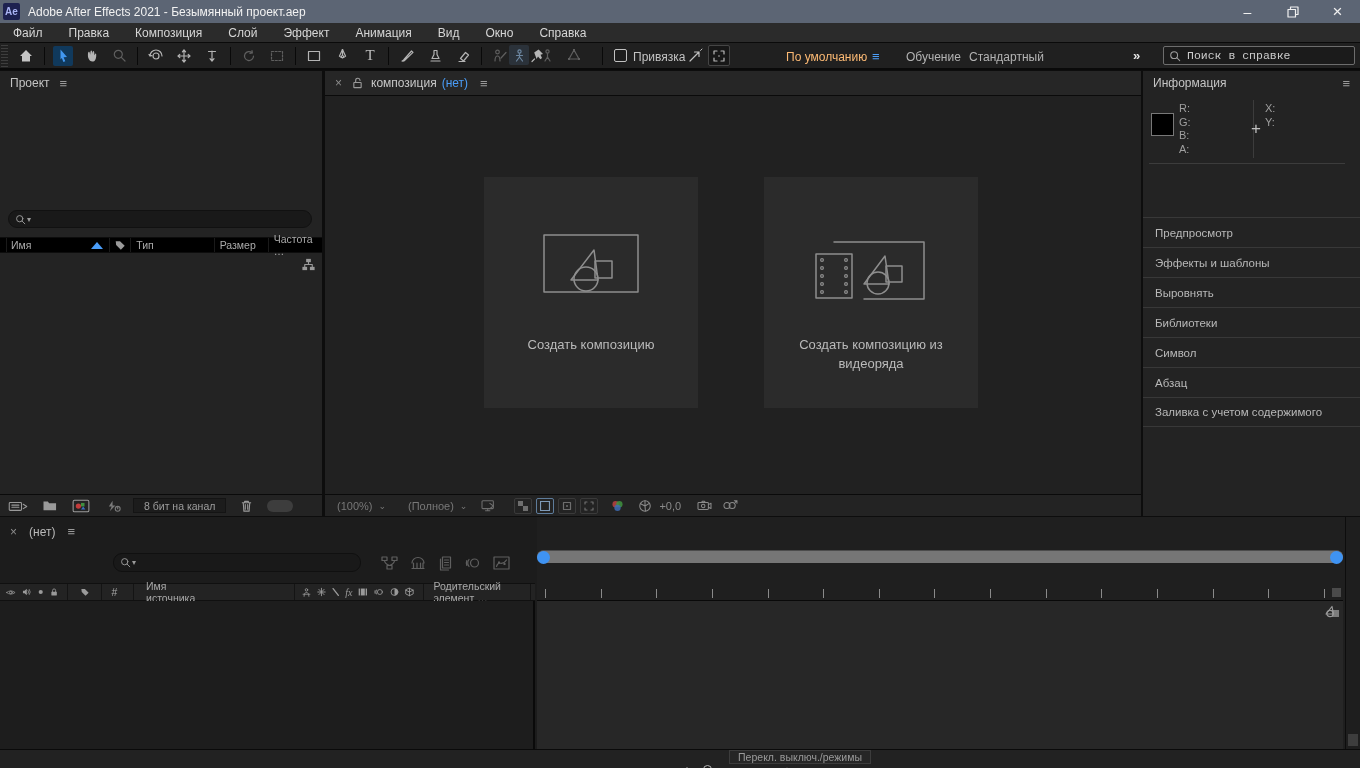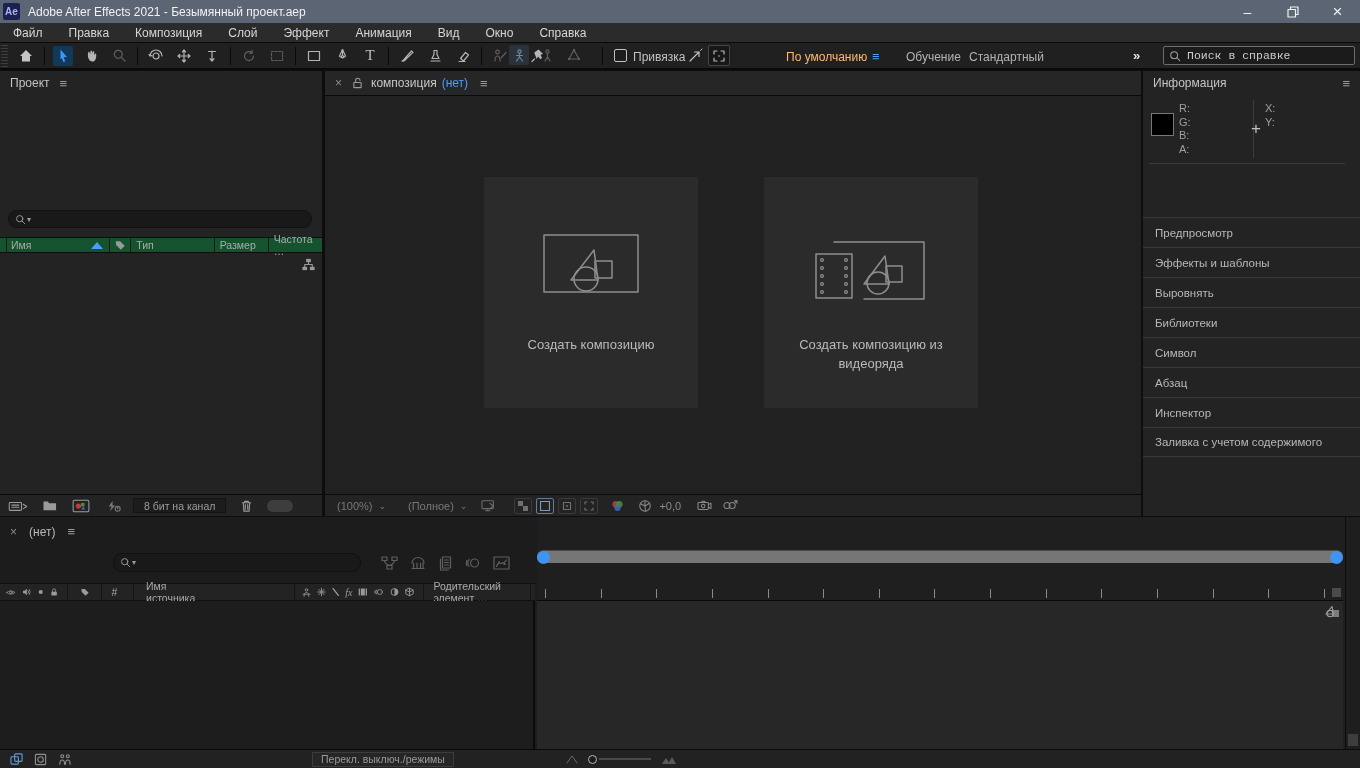--- a/index.html
+++ b/index.html
@@ -40,21 +40,21 @@
   .help-search input { background:transparent; border:none; outline:none; color:#cfcfcf; font-size:11.5px; width:150px; margin-left:6px; font-family:Liberation Mono, monospace; }
   .help-search input::placeholder { color:#cccccc; opacity:1; }
 
   
   .panel { position:absolute; background:#232323; }
   .panel-title-row { height:24px; display:flex; align-items:center; padding:0 10px; font-size:12px; color:#c4c4c4; }
   .burger { color:#9a9a9a; font-size:13px; }
 
   
   .proj-search { position:absolute; left:8px; top:139px; width:304px; height:18px; background:#191919; border:1px solid #111; border-radius:9px; display:flex; align-items:center; padding:0 6px; color:#9a9a9a; }
-  .proj-cols { position:absolute; left:0; top:166px; width:322px; height:16px; background:#14532d; border-top:1px solid #0d0d0d; border-bottom:1px solid #0d0d0d; display:flex; align-items:center; font-size:10.5px; color:#ababab; }
+  .proj-cols { position:absolute; left:0; top:166px; width:322px; height:16px; background:#000000; border-top:1px solid #0d0d0d; border-bottom:1px solid #0d0d0d; display:flex; align-items:center; font-size:10.5px; color:#ababab; }
   .pc-sep { width:1px; height:100%; background:#1a1a1a; }
   .sort-tri { width:0; height:0; border-left:6px solid transparent; border-right:6px solid transparent; border-bottom:7px solid #4a9df8; margin:0 6px 0 4px; }
   .flowchart-ico { position:absolute; right:6px; top:186px; color:#9a9a9a; }
   .proj-footer { position:absolute; left:0; bottom:0; width:322px; height:22px; background:#232323; border-top:1px solid #0a0a0a; display:flex; align-items:center; color:#9a9a9a; }
   .bit-btn { height:15px; padding:0 10px; margin:0 10px 0 12px; background:#1c1c1c; border:1px solid #141414; font-size:10.5px; color:#9d9d9d; display:flex; align-items:center; }
   .pill { width:26px; height:12px; border-radius:6px; background:#3d3d3d; margin-left:14px; }
 
   
   .comp-tabrow { height:25px; background:#262626; border-bottom:1px solid #0a0a0a; display:flex; align-items:center; padding:0 10px; font-size:12px; }
   .comp-view { position:absolute; left:0; top:25px; right:0; bottom:22px; background:#212121; }
@@ -90,21 +90,21 @@
   .tick { width:1px; height:9px; background:#8a8a8a; }
   .ruler-endbox { position:absolute; right:2px; bottom:3px; width:9px; height:9px; background:#4a4a4a; }
   .tl-track { position:absolute; left:0; top:84px; right:2px; bottom:0; background:#272727; }
   .tl-minicomp { position:absolute; right:4px; top:86px; color:#9a9a9a; }
   .tl-header { position:absolute; left:0; top:66px; width:535px; height:18px; background:#232323; border-top:1px solid #101010; border-bottom:1px solid #101010; display:flex; align-items:center; font-size:10.5px; color:#a8a8a8; }
   .th-sep { width:1px; height:100%; background:#141414; margin:0 4px; }
   .th-ico { margin:0 3px; color:#9a9a9a; }
   .tl-layers { position:absolute; left:0; top:84px; width:535px; bottom:19px; background:#1d1d1d; border-right:2px solid #0a0a0a; }
   .tl-vscroll { position:absolute; right:0; top:0; width:15px; bottom:19px; background:#1e1e1e; border-left:1px solid #0d0d0d; }
   .tl-vthumb { position:absolute; right:2px; bottom:3px; width:10px; height:12px; background:#3d3d3d; }
-  .tl-footer { position:absolute; left:0; bottom:0; width:1360px; height:19px; background:#222; border-top:1px solid #0a0a0a; display:flex; align-items:center; }
+  .tl-footer { position:absolute; left:0; bottom:0; width:1360px; height:19px; background:#222; border-top:1px solid #0a0a0a; display:flex; align-items:center;flex-direction:column; }
   .tf-ico { margin-left:10px; color:#8f8f8f; }
   .tf-ico.blue { color:#5f9bdc; }
   .toggle-btn { margin-left:240px; height:15px; padding:0 8px; border:1px solid #3c3c3c; background:#262626; font-size:10.5px; color:#9a9a9a; display:flex; align-items:center; }
   .zoom-slider { margin-left:112px; display:flex; align-items:center; color:#6a6a6a; }
   .zs-knob { width:9px; height:9px; border:1.5px solid #b9b9b9; border-radius:50%; margin:0 2px; background:#1c1c1c; }
   .zs-track { width:52px; height:2px; background:#4a4a4a; }
 
   .fx-it { font-style:italic; font-size:10px; color:#9a9a9a; font-family:"Liberation Serif", serif; }
   .blue-txt { color:#4a9df8; }
 </style>
@@ -491,23 +491,20 @@
     <div class="rp-row">
         <span>Библиотеки</span>
       </div>
     <div class="rp-row">
         <span>Символ</span>
       </div>
     <div class="rp-row">
         <span>Абзац</span>
       </div>
     <div class="rp-row">
-        <span>Инспектор</span>
-      </div>
-    <div class="rp-row">
         <span>Заливка с учетом содержимого</span>
       </div>
   </div>
 </div>
 
 <div class="timeline">
   <div class="tl-tab">
     <span style="color:#8d8d8d;">×</span>
     <span style="margin:0 12px;">(нет)</span>
     <span class="burger">≡</span>

